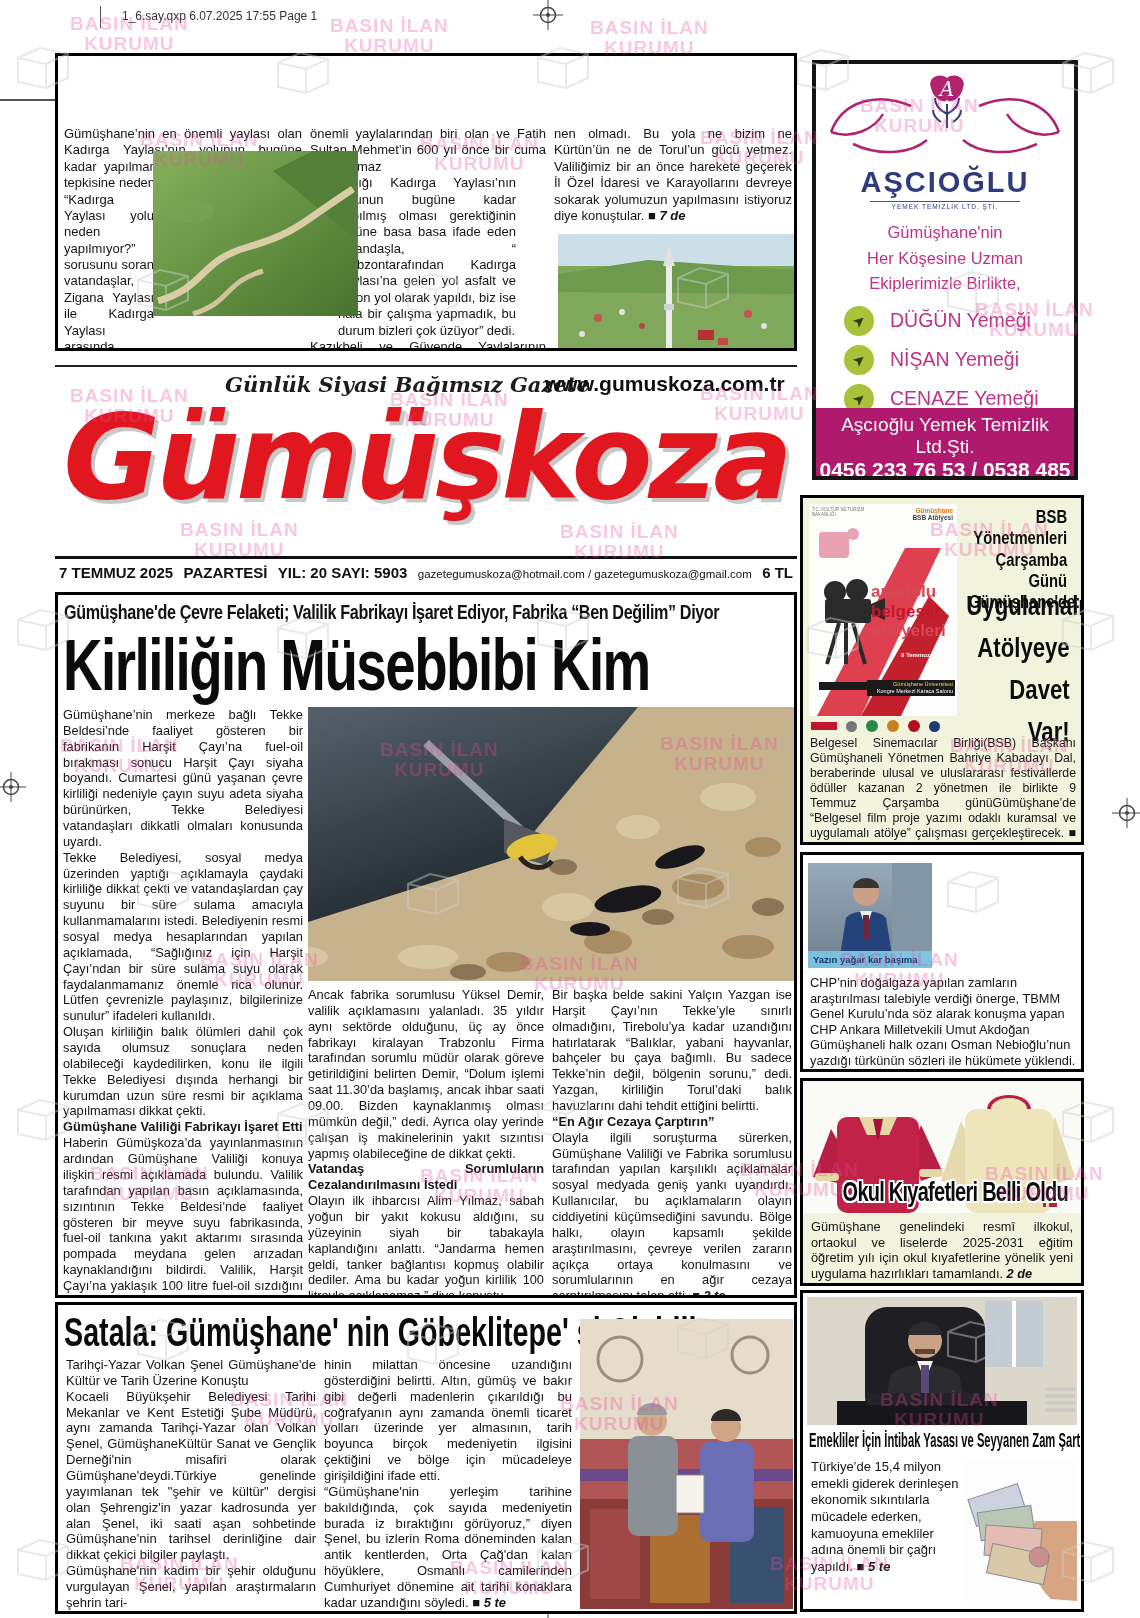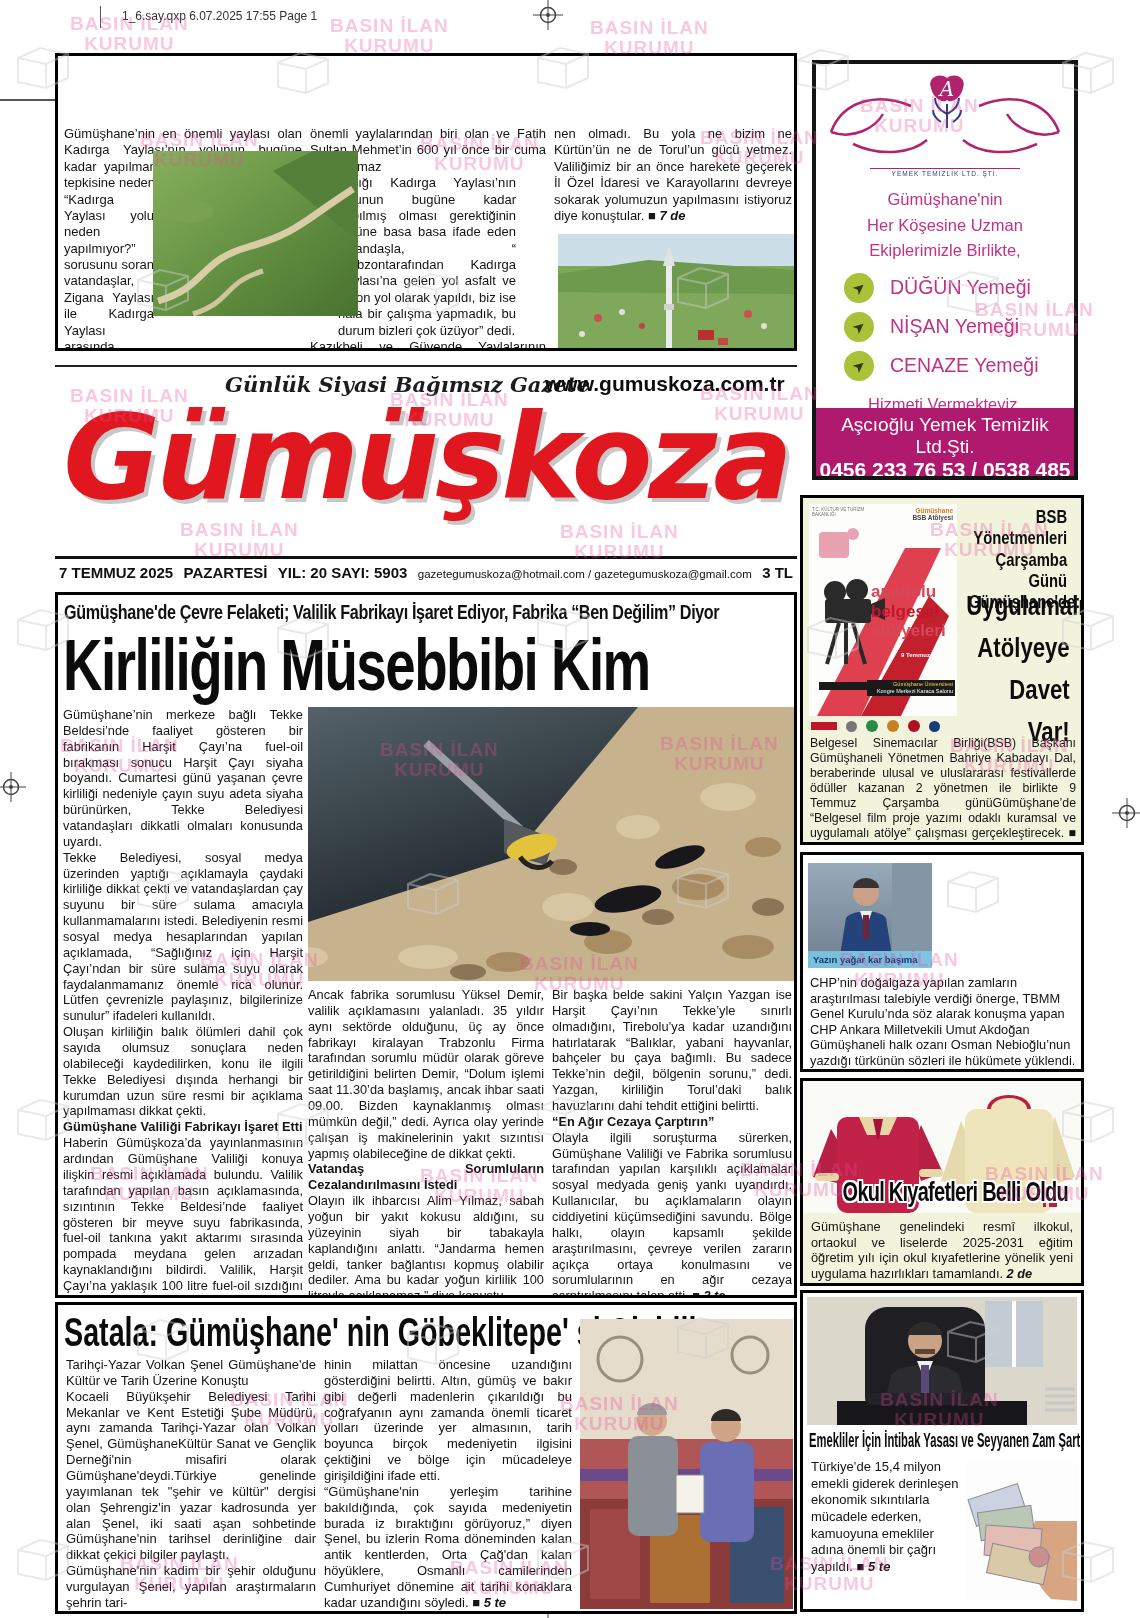--- a/index.html
+++ b/index.html
@@ -165,20 +165,21 @@
           <path d="M236,62 C224,30 189,22 156,36 M236,62 C214,70 192,58 184,44"></path>
           <path d="M30,74 C60,88 90,82 104,70 M214,74 C184,88 154,82 140,70"></path>
         </g>
         <path d="M108,18 C104,8 116,2 124,8 C132,2 144,8 140,18 C138,28 128,34 124,30 C120,34 110,28 108,18 Z" fill="#b0246f"></path>
         <text x="124" y="26" font-family="DejaVu Serif, serif" font-style="italic" font-size="20" fill="#fff" text-anchor="middle">A</text>
         <g stroke="#2e3c7d" stroke-width="2" fill="none">
           <path d="M124,34 L124,58 M124,44 C116,40 112,34 112,28 M124,44 C132,40 136,34 136,28 M118,52 C112,48 110,44 110,40 M130,52 C136,48 138,44 138,40"></path>
         </g>
       </svg>
     </div>
+    <div class="ad-brand">AŞCIOĞLU</div>
     <div class="ad-sub">YEMEK TEMİZLİK LTD. ŞTİ.</div>
     <div style="margin-top:10px;">
       <div class="ad-line">Gümüşhane'nin</div>
       <div class="ad-line">Her Köşesine Uzman</div>
       <div class="ad-line">Ekiplerimizle Birlikte,</div>
     </div>
     <div class="ad-bullet-row">
       <div class="ad-bullet-ic">➤</div>
       <div class="ad-bullet-tx">DÜĞÜN Yemeği</div>
     </div>
@@ -201,21 +202,21 @@
   <div class="abs tagline" style="left:225px;top:372px;">Günlük Siyasi Bağımsız Gazete</div>
   <div class="abs website" style="left:545px;top:372px;">www.gumuskoza.com.tr</div>
   <div class="abs" style="left:55px;top:398px;width:742px;text-align:center;">
     <span class="logo">Gümüşkoza</span>
   </div>
   <div class="dateline">
     <span class="b">7 TEMMUZ 2025</span>
     <span class="b">PAZARTESİ</span>
     <span class="b">YIL: 20  SAYI: 5903</span>
     <span class="m">gazetegumuskoza@hotmail.com / gazetegumuskoza@gmail.com</span>
-    <span class="b">3 TL</span>
+    <span class="b">6 TL</span>
   </div>
 
   <div class="box" style="left:55px;top:592px;width:742px;height:706px;border-width:3.5px;">
     <div style="padding:5px 0 0 6px;">
       <span class="nowrap scale-x" style="font-size:21px;font-weight:bold;transform:scaleX(0.77);letter-spacing:-0.5px;">Gümüşhane'de Çevre Felaketi; Valilik Fabrikayı İşaret Ediyor, Fabrika “Ben Değilim” Diyor</span>
     </div>
     <div style="padding:0 0 0 5px;">
       <span class="nowrap scale-x hl-black" style="font-size:72px;transform:scaleX(0.76);letter-spacing:-2px;">Kirliliğin Müsebbibi Kim</span>
     </div>
     <div class="abs body-sm" style="left:5px;top:112px;width:240px;height:582px;">

